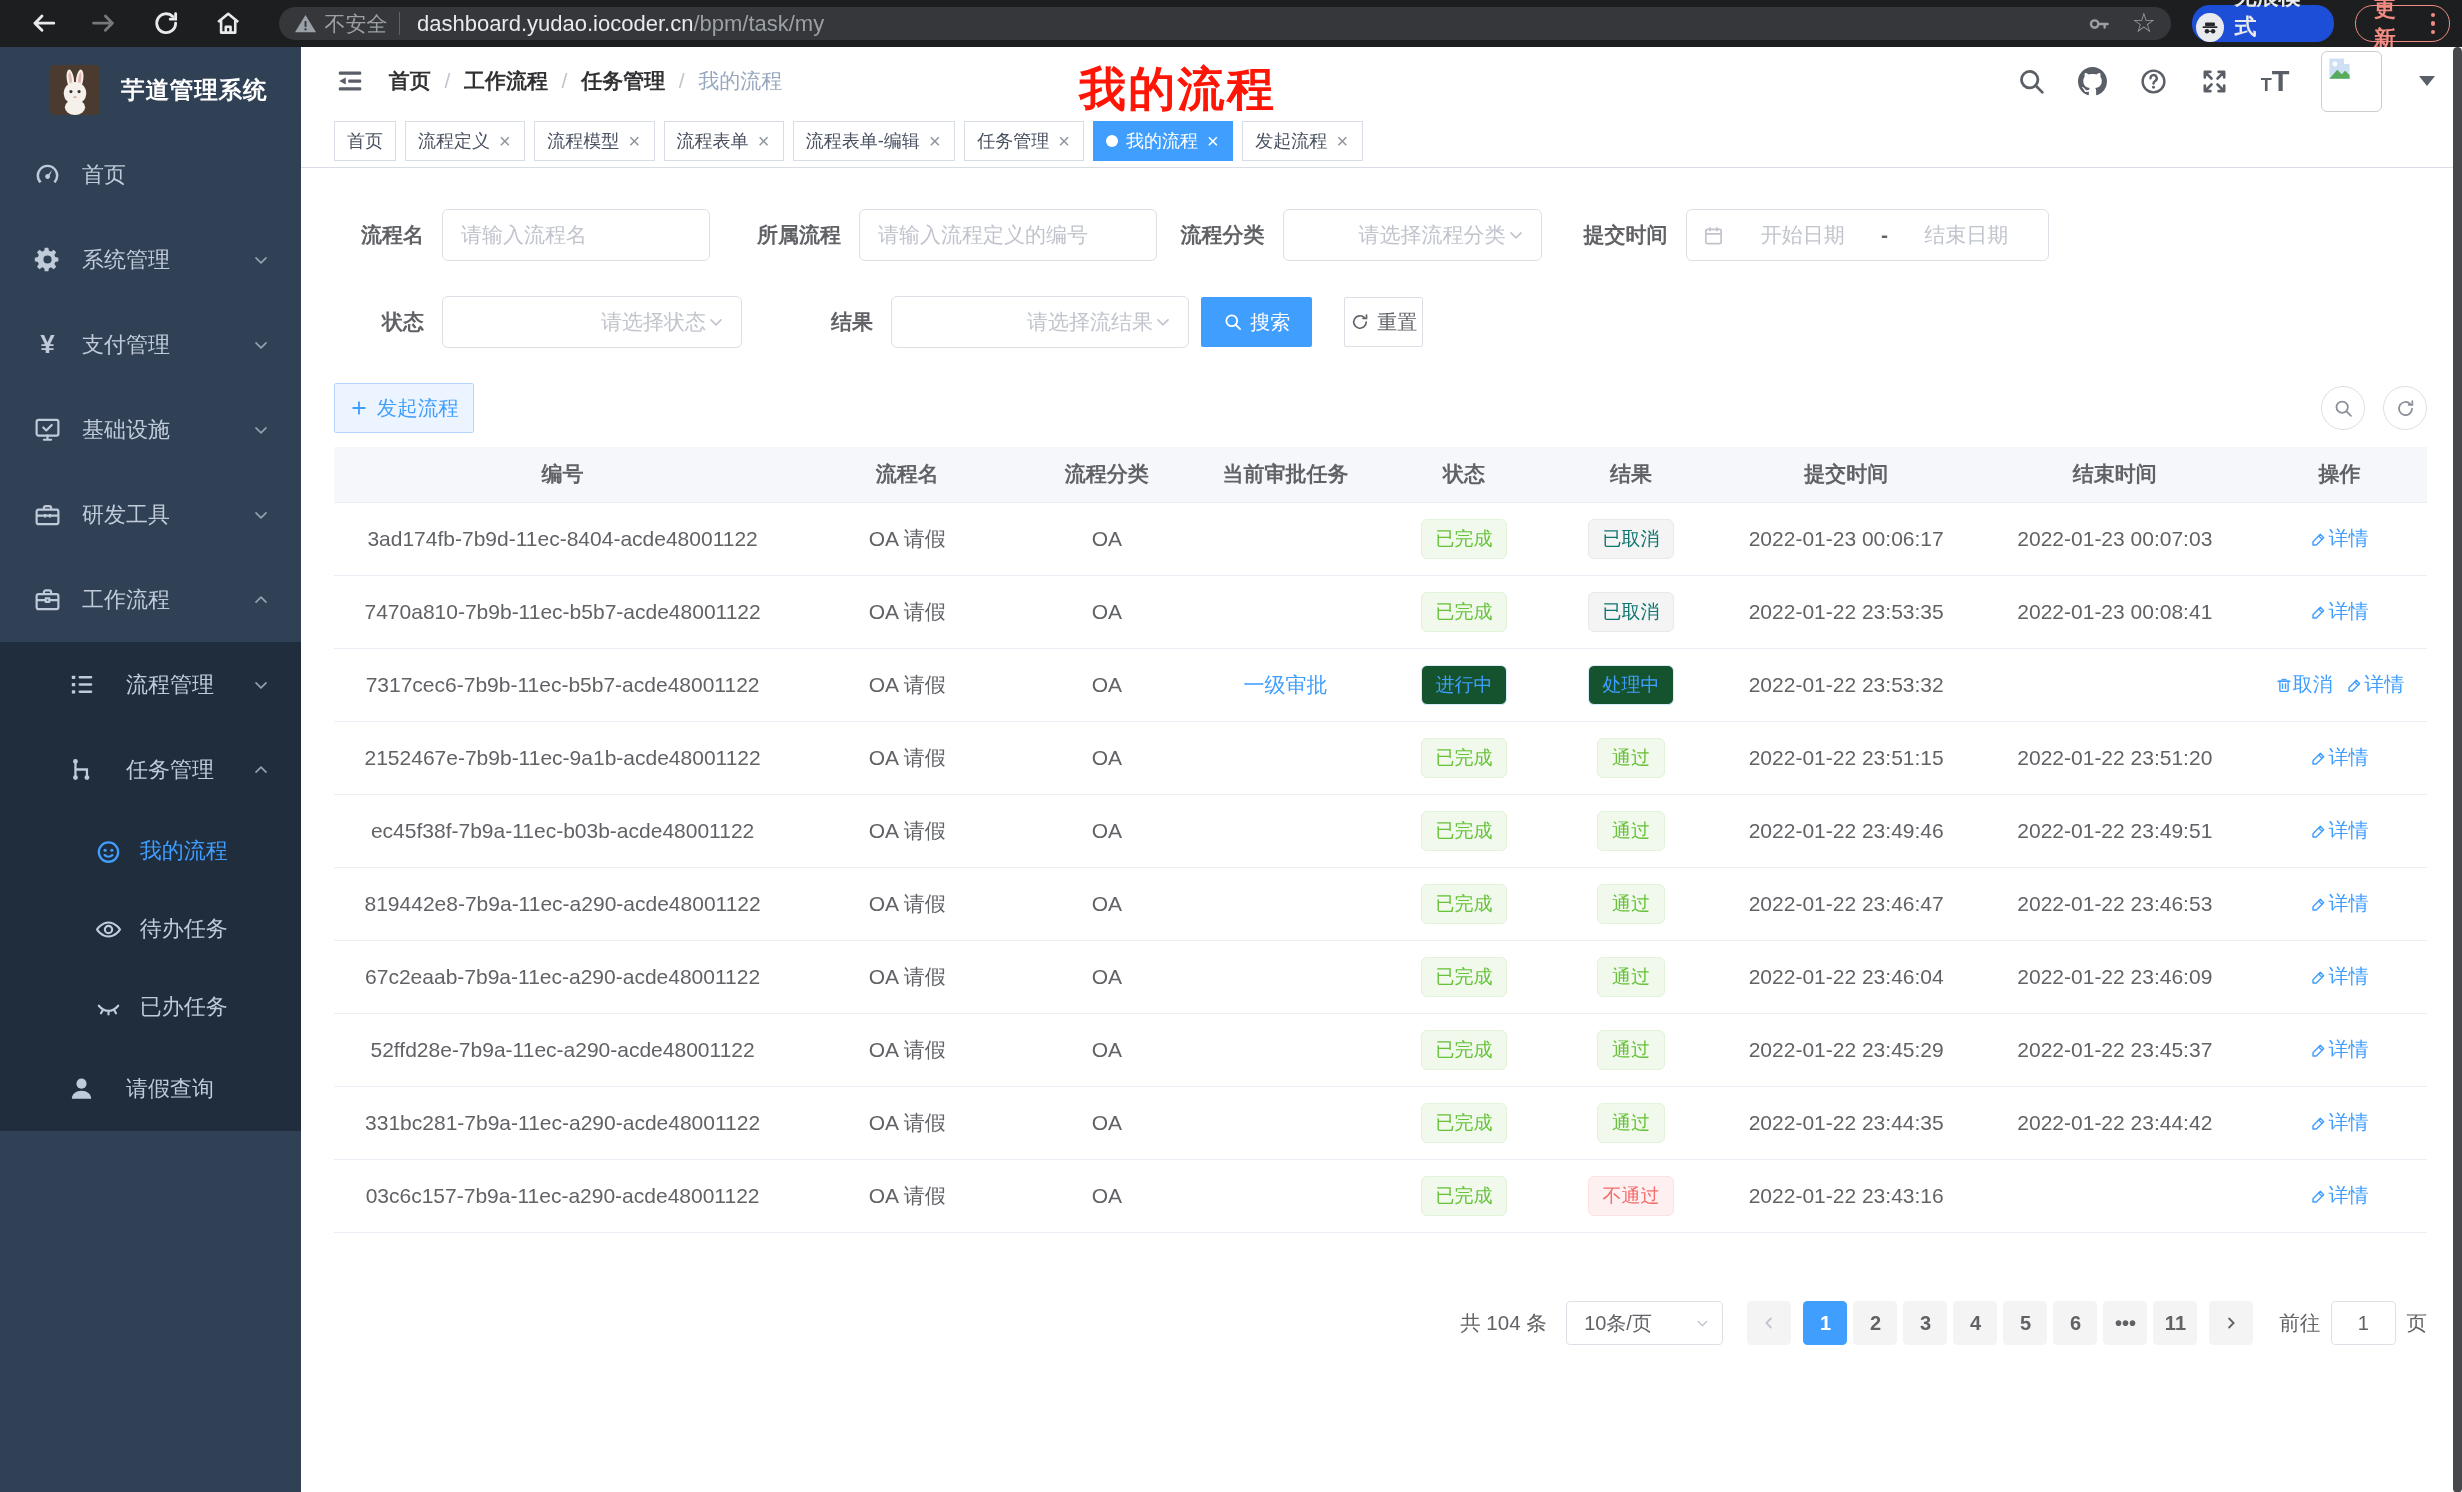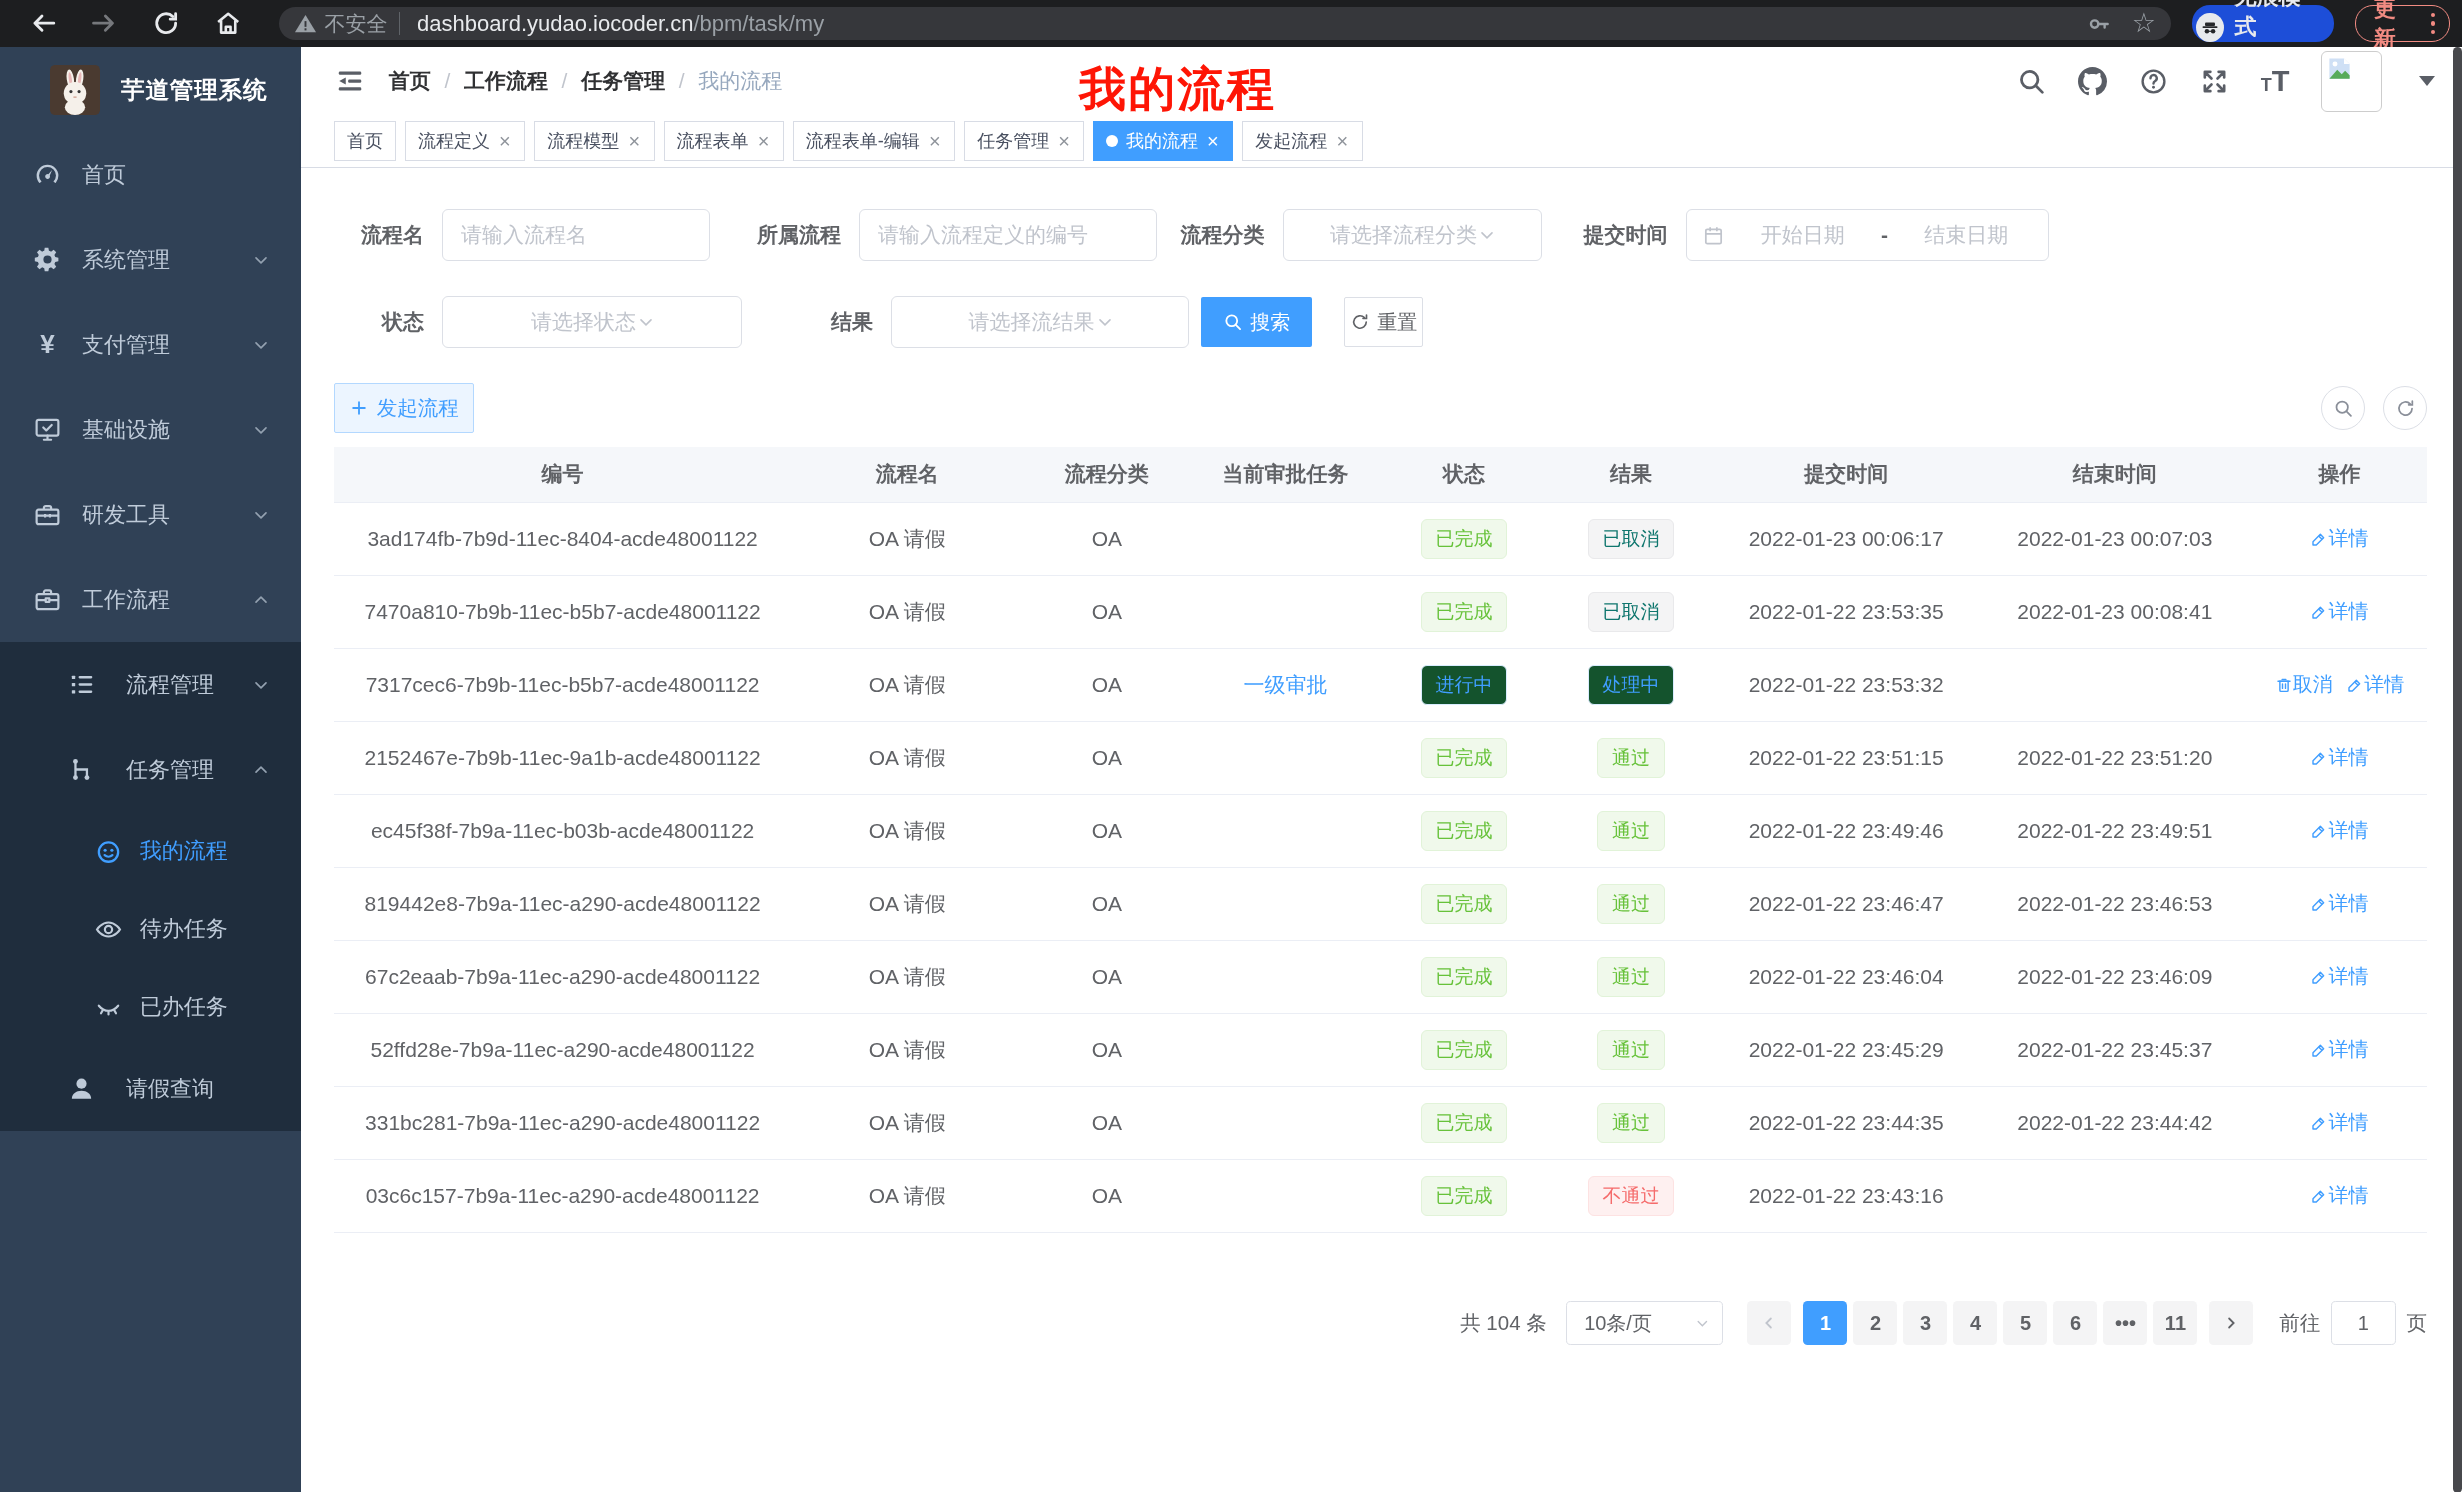--- a/index.html
+++ b/index.html
@@ -76,21 +76,21 @@
   .content{flex:1;padding:41px 35px 0 33px;position:relative;background:#fff}
   .filter-row{display:flex;align-items:center;margin-bottom:35px}
   .f-label{font-size:21px;color:#606266;font-weight:700;text-align:right;flex-shrink:0}
   .w1{width:90px}.w2{width:93px}.w3{width:93px}.w4{width:93px}
   .g2{margin-left:38px}.g3{margin-left:14.5px}.g4{margin-left:33px}
   .ctrl{height:52px;border:0.8px solid #dcdfe6;border-radius:6px;background:#fff;margin-left:18px;display:flex;align-items:center;font-size:21px}
   .ctrl input{border:none;outline:none;width:100%;height:100%;padding:0 18px;font-size:21px;color:#606266;background:transparent;border-radius:6px;font-family:Liberation Sans, sans-serif}
   .ctrl input::placeholder{color:#c0c4cc}
   .in-name{width:268px}.in-def{width:298px}.sel-cat{width:259px}.range{width:363px}
   .sel-status{width:300px}.sel-result{width:298px}
-  .f-select{justify-content:center;padding:0 15px 0 18px;cursor:pointer}
+  .f-select{justify-content:flex-end;padding:0 15px 0 18px;cursor:pointer}
   .f-select .ph{color:#c0c4cc}
   .sel-caret{width:20px;height:20px;color:#c0c4cc;flex-shrink:0}
   .range{padding:0 15px;gap:12px;color:#c0c4cc}
   .range .cal{width:23px;height:23px;color:#c0c4cc;flex-shrink:0}
   .range .ph{flex:1;text-align:center}
   .range .sep{color:#606266;font-weight:700}
   .btn{height:50px;border-radius:2px;font-size:20px;display:flex;align-items:center;justify-content:center;gap:7.6px;cursor:pointer;border:0.8px solid transparent}
   .btn svg{width:20px;height:20px}
   .btn-search{width:111px;margin-left:12px;background:#409eff;color:#fff}
   .btn-reset{width:79px;margin-left:32px;background:#fff;border-color:#dcdfe6;color:#606266}

